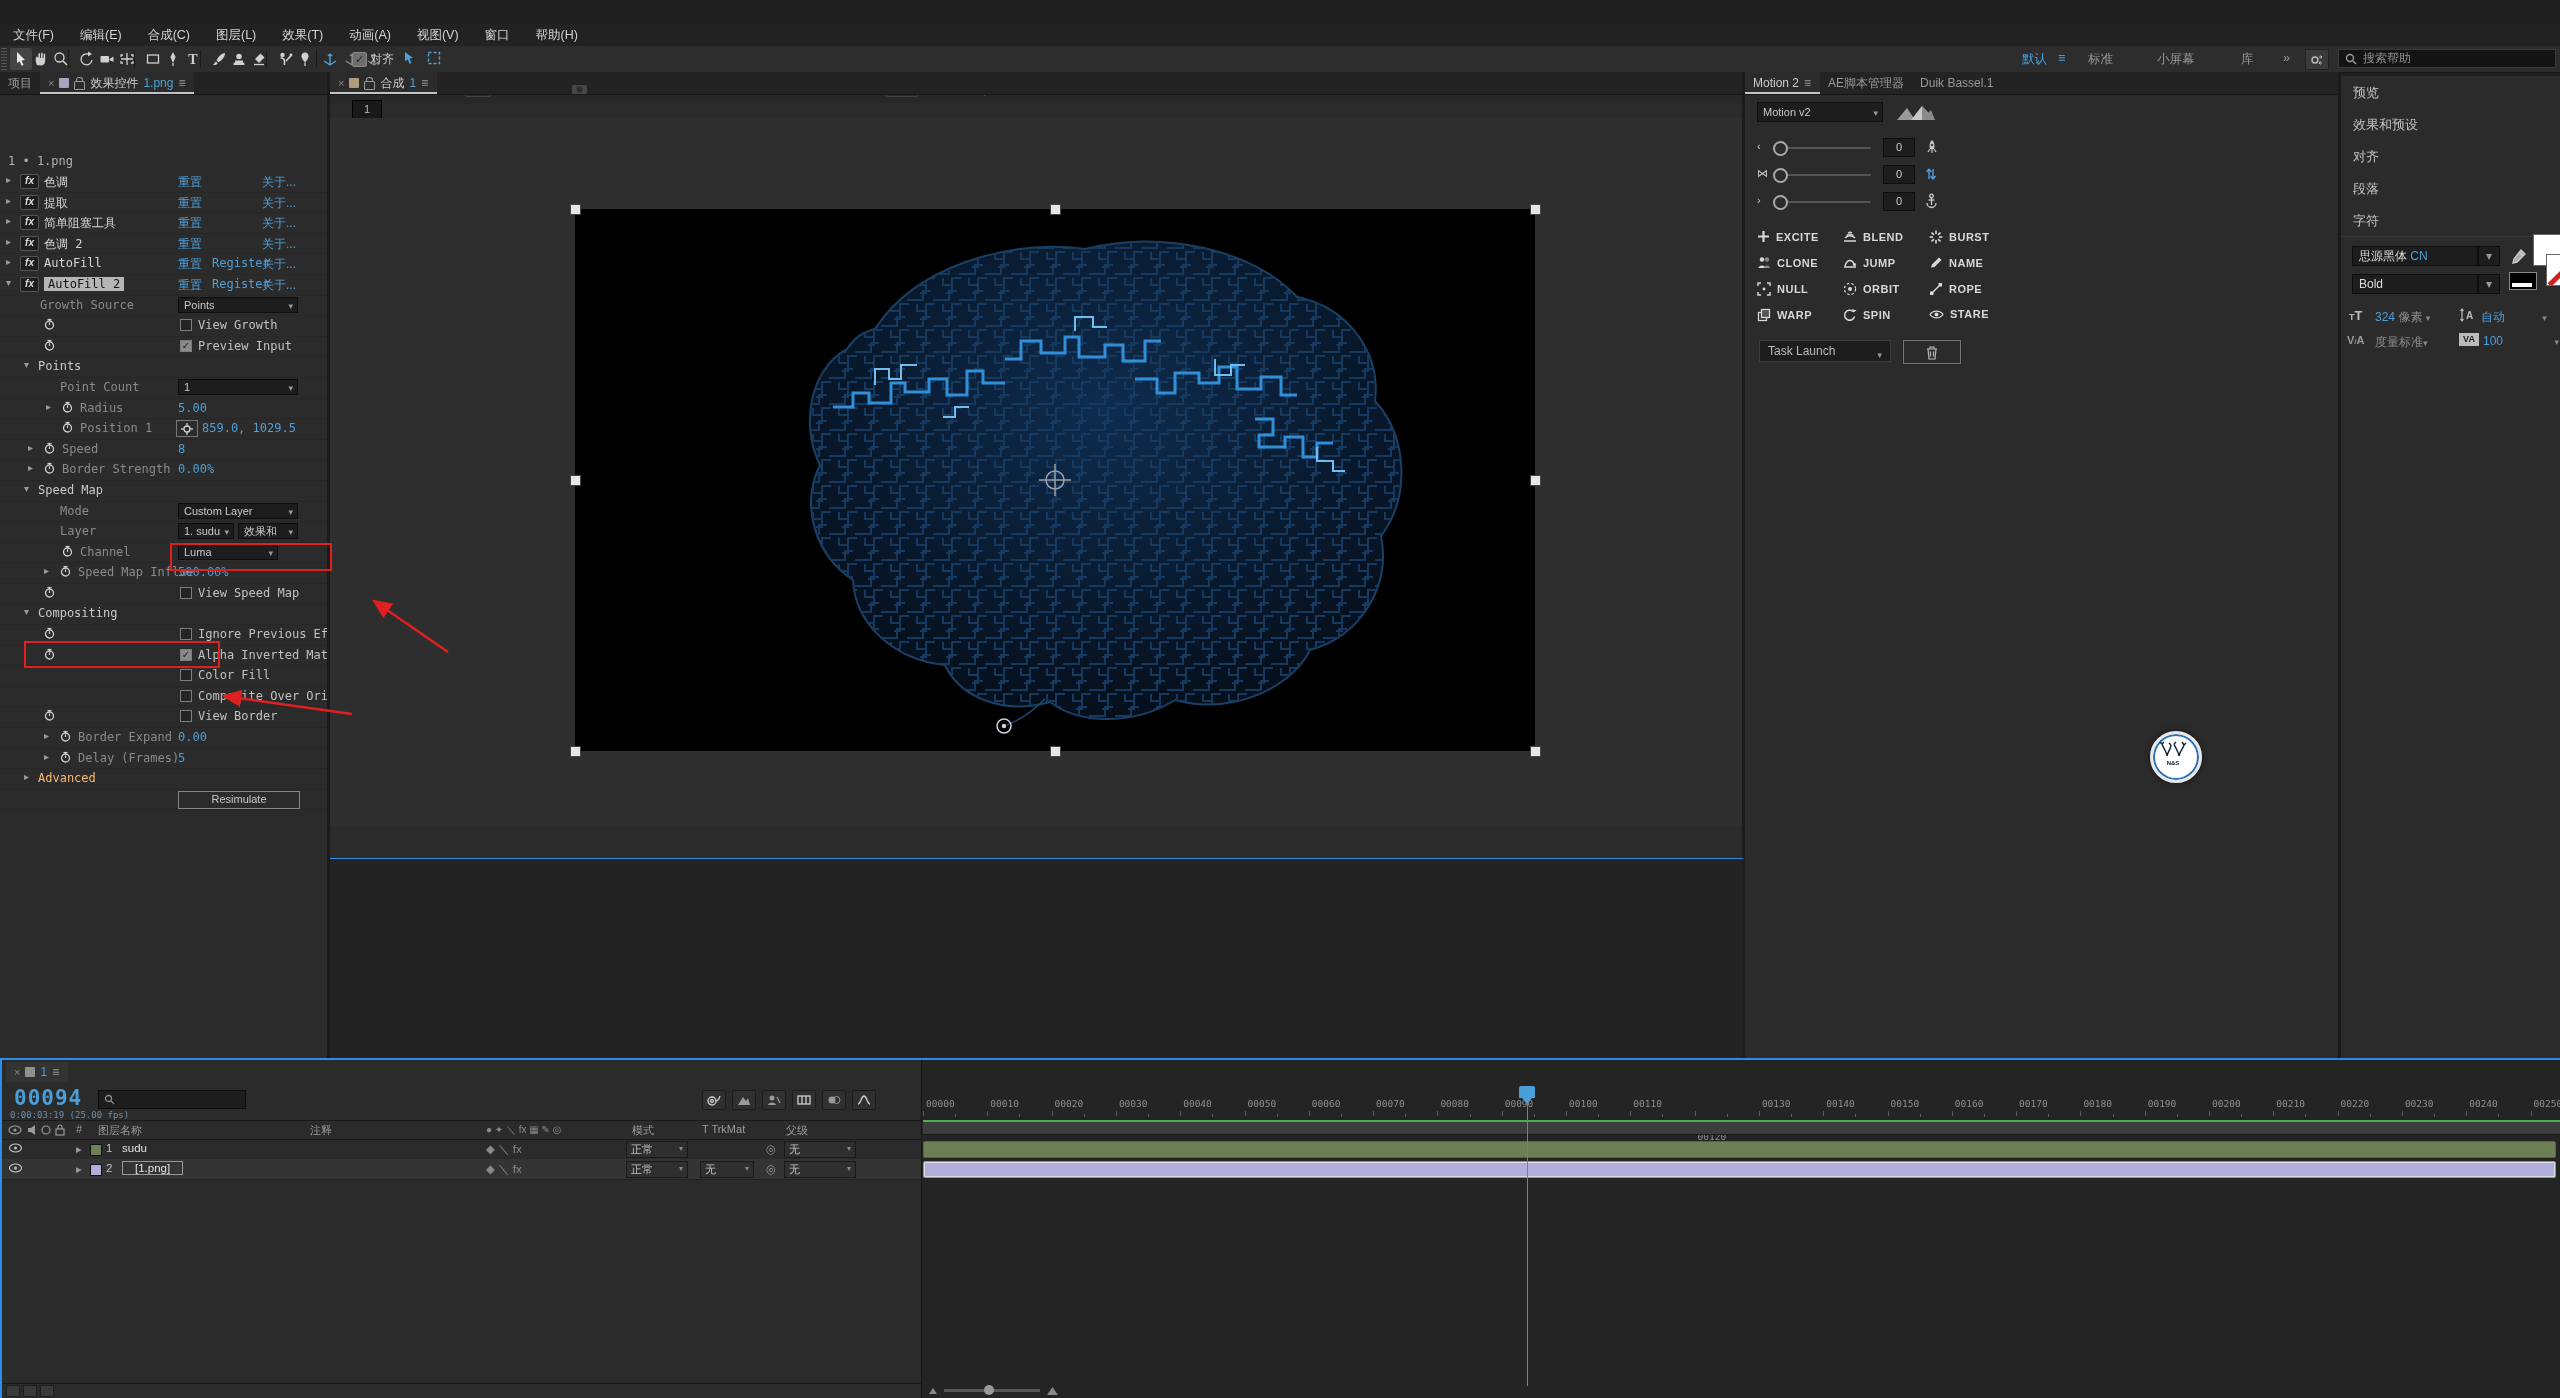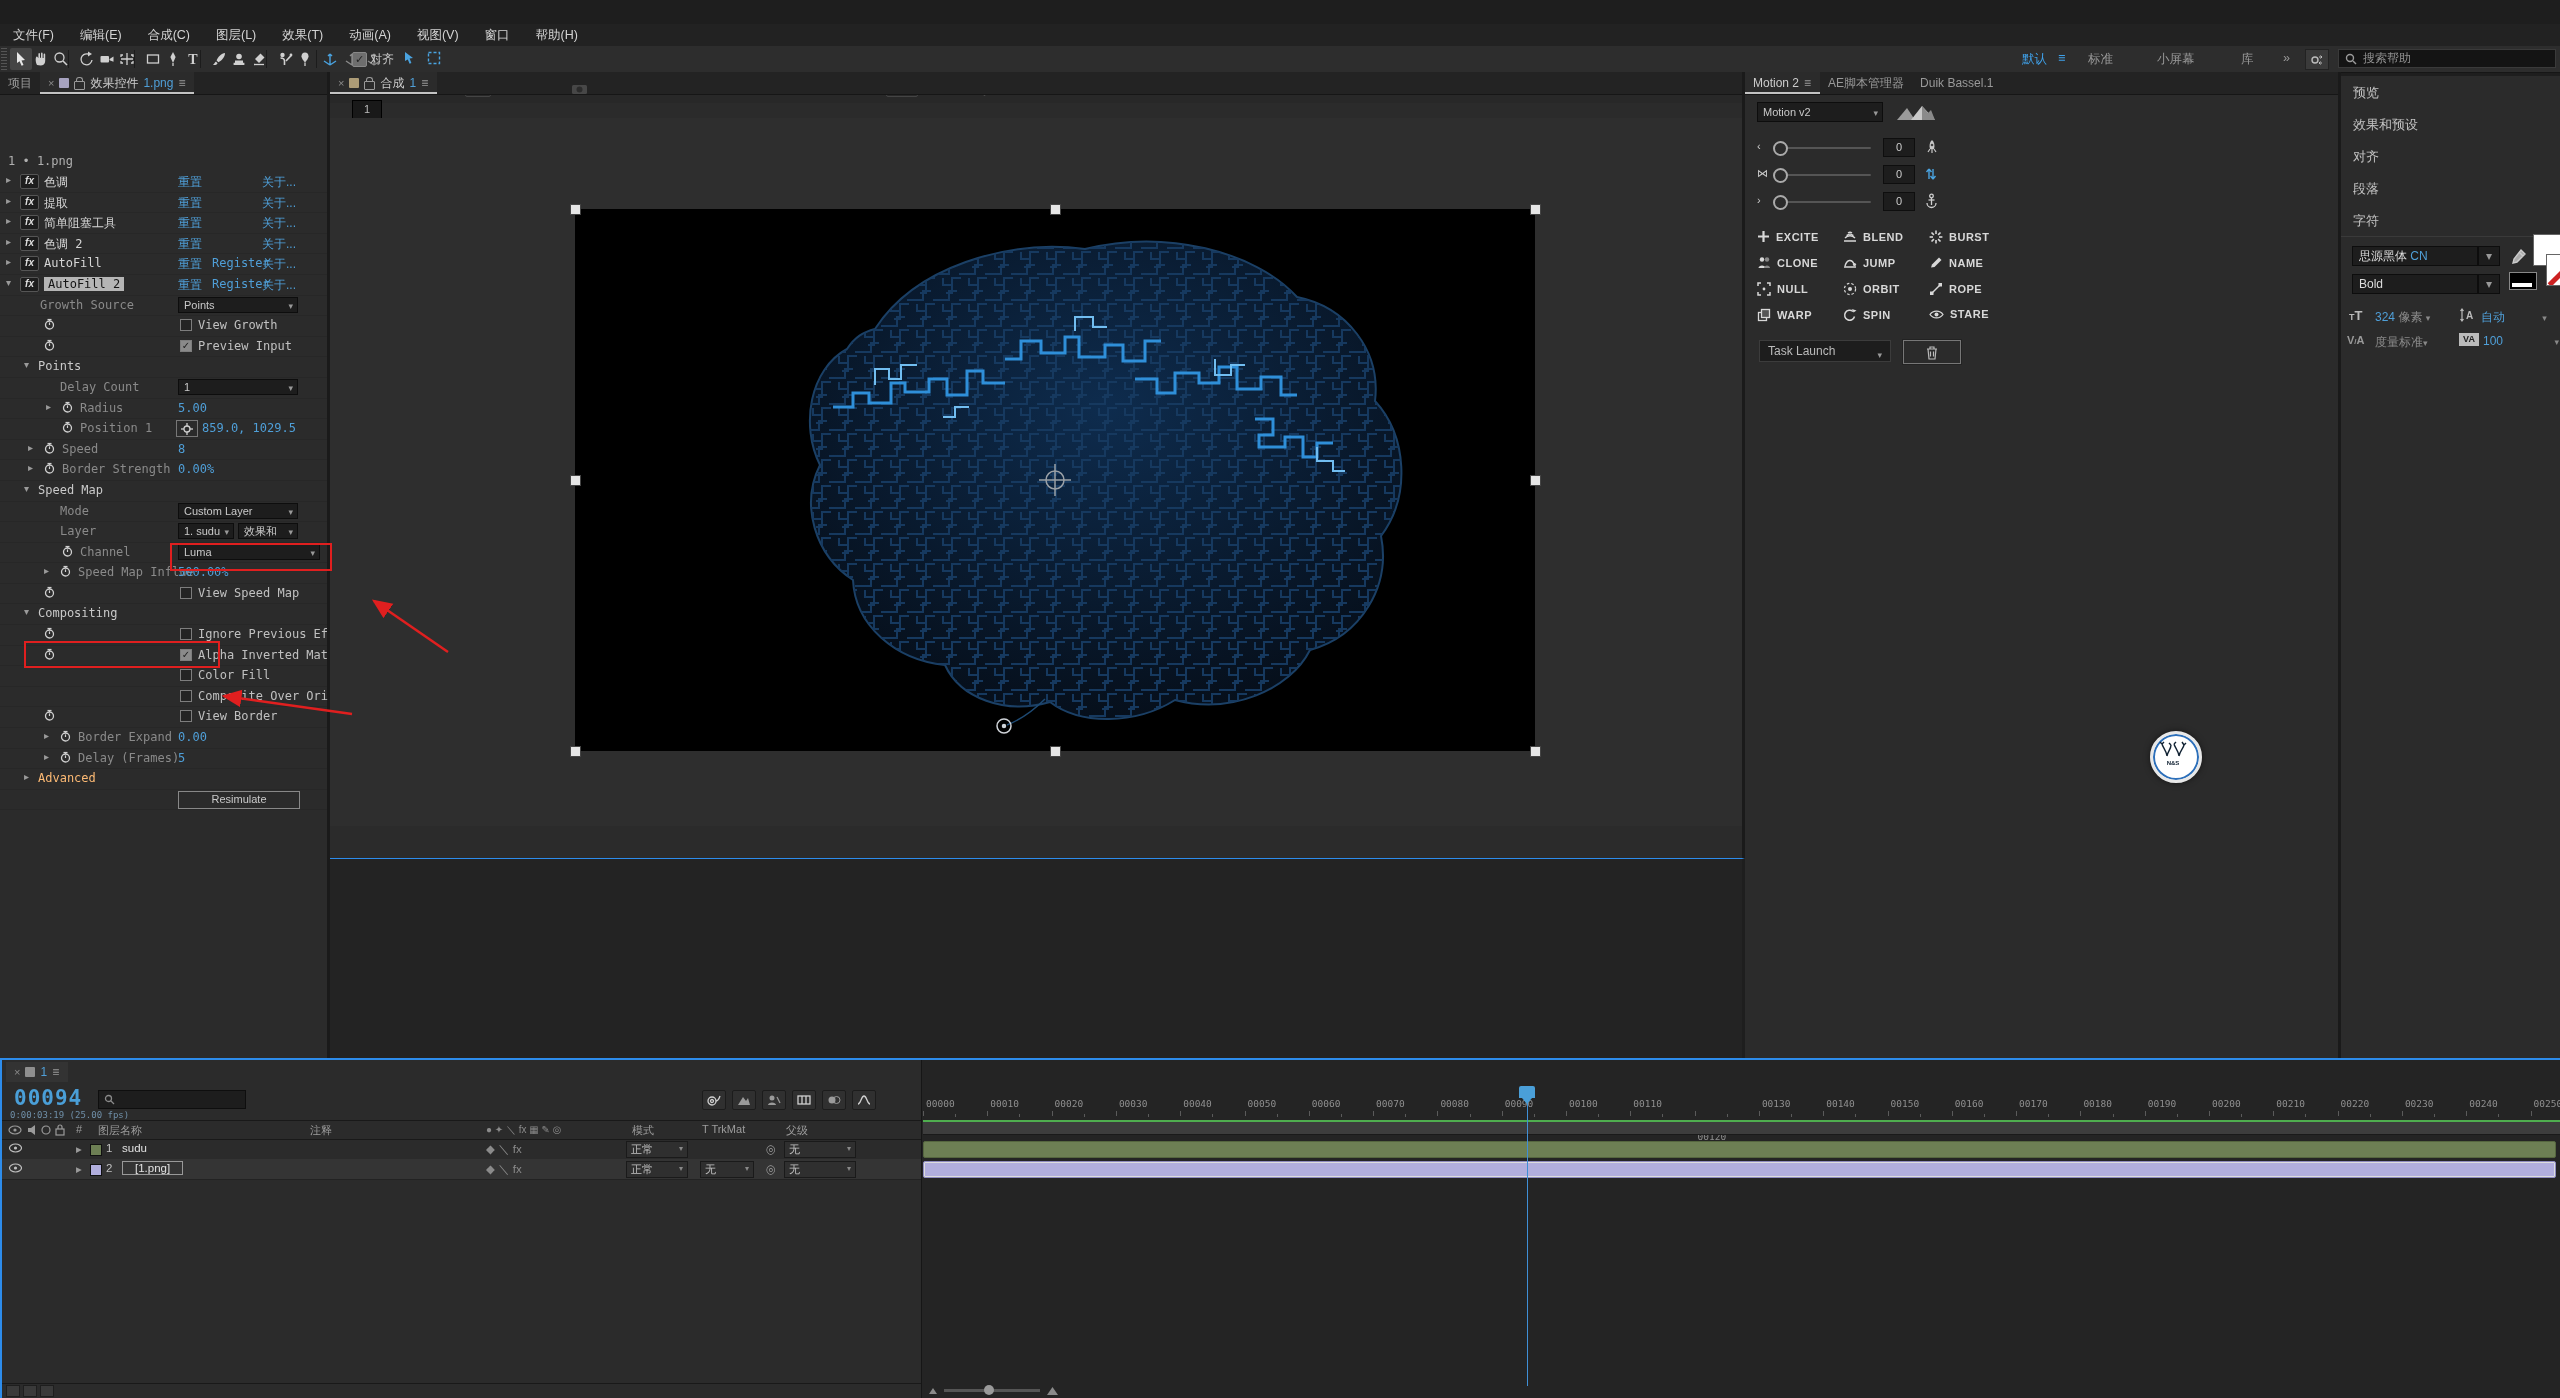--- a/index.html
+++ b/index.html
@@ -351,21 +351,21 @@
             </svg>
           </span>
           <div class="cbx ck" style="left: 180px;">✓</div>
           <span class="mono" style="left: 198px; color: rgb(192, 192, 192);">Preview Input</span>
         </div>
         <div class="fxrow">
           <span class="tri" style="left: 24px;">▾</span>
           <span class="mono" style="left: 38px; color: rgb(201, 201, 201);">Points</span>
         </div>
         <div class="fxrow">
-          <span class="mono dim" style="left: 60px;">Delay Count</span>
+          <span class="mono dim" style="left: 60px;">Point Count</span>
           <div class="ddl" style="left: 178px; width: 120px;"><span>1</span><span class="car">▾</span></div>
         </div>
         <div class="fxrow">
           <span class="tri" style="left: 46px;">▸</span>
           <span style="left: 62px;">
             <svg width="11" height="12" xmlns="http://www.w3.org/2000/svg">
               <circle cx="5.5" cy="7" r="4" stroke="#d0d0d0" stroke-width="1.3" fill="none"></circle>
               <line x1="5.5" y1="7" x2="5.5" y2="4.4" stroke="#d0d0d0" stroke-width="1.2"></line>
               <line x1="3.5" y1="1.5" x2="7.5" y2="1.5" stroke="#d0d0d0" stroke-width="1.2"></line>
               <line x1="5.5" y1="1.5" x2="5.5" y2="3" stroke="#d0d0d0" stroke-width="1.2"></line>
@@ -437,21 +437,21 @@
         <div class="fxrow">
           <span style="left: 62px;">
             <svg width="11" height="12" xmlns="http://www.w3.org/2000/svg">
               <circle cx="5.5" cy="7" r="4" stroke="#d0d0d0" stroke-width="1.3" fill="none"></circle>
               <line x1="5.5" y1="7" x2="5.5" y2="4.4" stroke="#d0d0d0" stroke-width="1.2"></line>
               <line x1="3.5" y1="1.5" x2="7.5" y2="1.5" stroke="#d0d0d0" stroke-width="1.2"></line>
               <line x1="5.5" y1="1.5" x2="5.5" y2="3" stroke="#d0d0d0" stroke-width="1.2"></line>
             </svg>
           </span>
           <span class="mono dim" style="left: 80px;">Channel</span>
-          <div class="ddl" style="left: 178px; width: 142px;"><span>Luma</span><span class="car">▾</span></div>
+          <div class="ddl" style="left: 178px; width: 100px;"><span>Luma</span><span class="car">▾</span></div>
         </div>
         <div class="fxrow">
           <span class="tri" style="left: 44px;">▸</span>
           <span style="left: 60px;">
             <svg width="11" height="12" xmlns="http://www.w3.org/2000/svg">
               <circle cx="5.5" cy="7" r="4" stroke="#d0d0d0" stroke-width="1.3" fill="none"></circle>
               <line x1="5.5" y1="7" x2="5.5" y2="4.4" stroke="#d0d0d0" stroke-width="1.2"></line>
               <line x1="3.5" y1="1.5" x2="7.5" y2="1.5" stroke="#d0d0d0" stroke-width="1.2"></line>
               <line x1="5.5" y1="1.5" x2="5.5" y2="3" stroke="#d0d0d0" stroke-width="1.2"></line>
             </svg>

